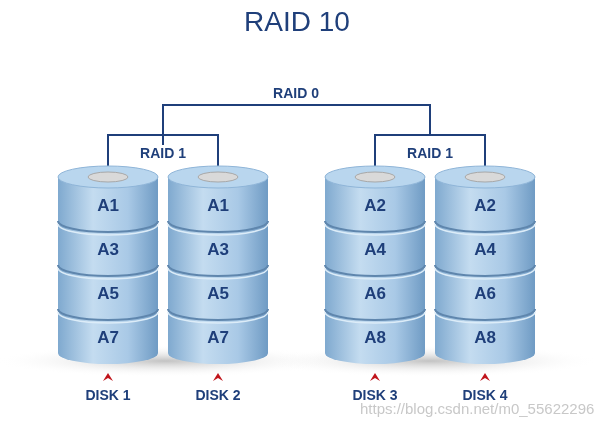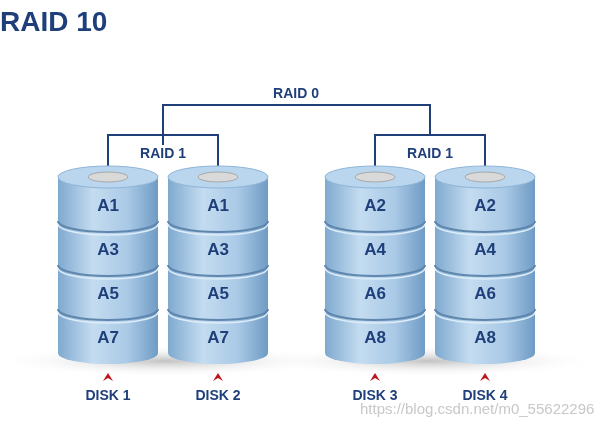--- a/index.html
+++ b/index.html
@@ -1,17 +1,17 @@
 <!DOCTYPE html>
 <html><head>
 <meta charset="utf-8">
 <style>
   html,body{margin:0;padding:0;background:#fff;}
   body{width:610px;height:426px;position:relative;overflow:hidden;font-family:"Liberation Sans",sans-serif;}
-  .title{position:absolute;left:0;width:594px;top:6px;font-weight:bold;font-size:28px;color:#1f3f7a;}
+  .title{position:absolute;left:0;width:594px;top:6px;text-align:center;font-weight:normal;font-size:28px;color:#1f3f7a;}
   svg{position:absolute;left:0;top:0;}
   .lbl{font-family:"Liberation Sans",sans-serif;font-weight:bold;fill:#1f3f7a;}
   .wm{position:absolute;left:360px;top:400px;font-size:15px;color:#c8c8c8;text-align:center;}
 </style>
 </head>
 <body>
 
 <div class="title">RAID 10</div>
 <svg id="diag" width="610" height="426">
   <defs>

